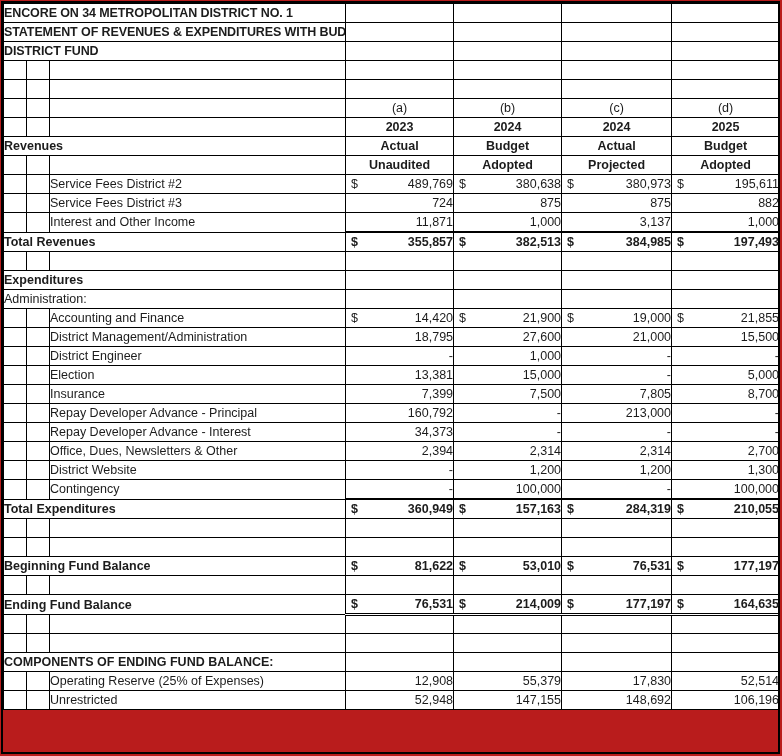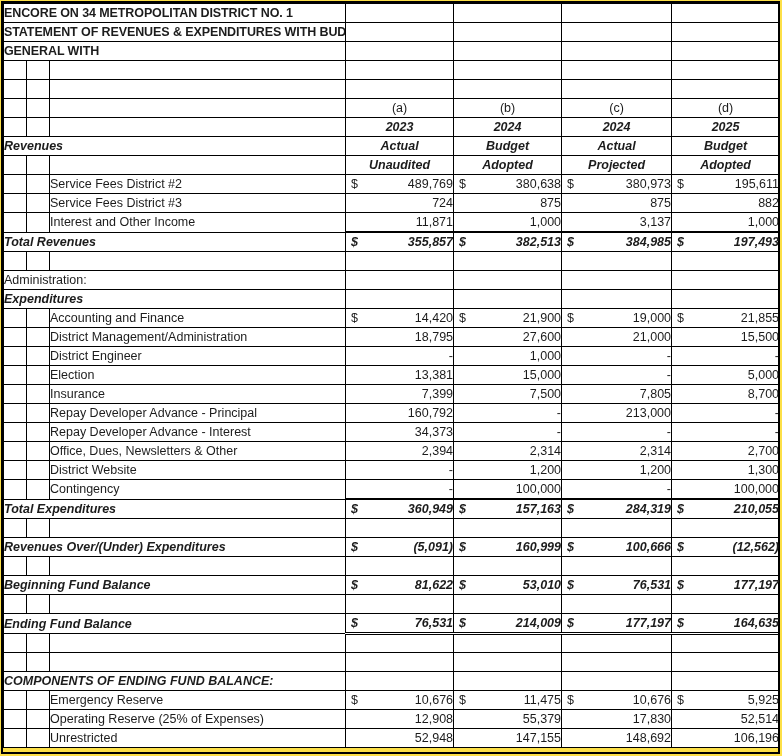--- a/index.html
+++ b/index.html
@@ -8,21 +8,21 @@
     background: #ffffff;
   }
   body {
     font-family: "Liberation Sans", sans-serif;
     -webkit-font-smoothing: none;
   }
   #sheet-wrap {
     width: 782px;
     height: 756px;
     position: relative;
-    background: #fde047;
+    background: #b91c1c;
     overflow: hidden;
     box-sizing: border-box;
   }
   table.sheet {
     border-collapse: collapse;
     table-layout: fixed;
     width: 776px;
     margin-left: 3px;
     margin-top: 3px;
     background: #fff;
@@ -42,21 +42,21 @@
   
   col.c-ind1 { width: 23px; }
   col.c-ind2 { width: 23px; }
   col.c-label { width: 296px; }
   col.c-val  { width: 108px; }
   col.c-val3 { width: 110px; }
   col.c-val4 { width: 108px; }
 
   
   .lbl { padding-left: 4px; }
-  .b { font-weight: bold; font-style: italic; }
+  .b { font-weight: bold; }
   .ttl { font-weight: bold; font-size: 13px; letter-spacing: -0.1px; }
   .ctr { text-align: center; }
   .num {
     text-align: right;
     padding-right: 5px;
     font-size: 12.5px;
   }
   .num.b { font-weight: bold; }
   .ds {
     position: relative;
@@ -114,21 +114,21 @@
           <td></td>
         </tr>
         <tr class="row-tall">
           <td class="lbl ttl" colspan="3">STATEMENT OF REVENUES &amp; EXPENDITURES WITH BUDGETS</td>
           <td></td>
           <td></td>
           <td></td>
           <td></td>
         </tr>
         <tr class="row-tall">
-          <td class="lbl ttl" colspan="3">GENERAL WITH</td>
+          <td class="lbl ttl" colspan="3">DISTRICT FUND</td>
           <td></td>
           <td></td>
           <td></td>
           <td></td>
         </tr>
         <tr class="spacer">
           <td></td>
           <td></td>
           <td></td>
           <td></td>
@@ -216,28 +216,28 @@
         <tr class="spacer">
           <td></td>
           <td></td>
           <td></td>
           <td></td>
           <td></td>
           <td></td>
           <td></td>
         </tr>
         <tr>
+          <td class="lbl b" colspan="3">Expenditures</td>
+          <td></td>
+          <td></td>
+          <td></td>
+          <td></td>
+        </tr>
+        <tr>
           <td class="lbl " colspan="3">Administration:</td>
-          <td></td>
-          <td></td>
-          <td></td>
-          <td></td>
-        </tr>
-        <tr>
-          <td class="lbl b" colspan="3">Expenditures</td>
           <td></td>
           <td></td>
           <td></td>
           <td></td>
         </tr>
         <tr>
           <td></td>
           <td></td>
           <td class="lbl ">Accounting and Finance</td>
           <td class="num ds"><span class="dollar">$</span><span>14,420</span></td>
@@ -335,27 +335,20 @@
         </tr>
         <tr class="spacer">
           <td></td>
           <td></td>
           <td></td>
           <td></td>
           <td></td>
           <td></td>
           <td></td>
         </tr>
-        <tr>
-          <td class="lbl b" colspan="3">Revenues Over/(Under) Expenditures</td>
-          <td class="num b ds"><span class="dollar">$</span><span>(5,091)</span></td>
-          <td class="num b ds"><span class="dollar">$</span><span>160,999</span></td>
-          <td class="num b ds"><span class="dollar">$</span><span>100,666</span></td>
-          <td class="num b ds"><span class="dollar">$</span><span>(12,562)</span></td>
-        </tr>
         <tr class="spacer">
           <td></td>
           <td></td>
           <td></td>
           <td></td>
           <td></td>
           <td></td>
           <td></td>
         </tr>
         <tr>
@@ -402,29 +395,20 @@
         <tr>
           <td class="lbl b" colspan="3">COMPONENTS OF ENDING FUND BALANCE:</td>
           <td></td>
           <td></td>
           <td></td>
           <td></td>
         </tr>
         <tr>
           <td></td>
           <td></td>
-          <td class="lbl ">Emergency Reserve</td>
-          <td class="num ds"><span class="dollar">$</span><span>10,676</span></td>
-          <td class="num ds"><span class="dollar">$</span><span>11,475</span></td>
-          <td class="num ds"><span class="dollar">$</span><span>10,676</span></td>
-          <td class="num ds"><span class="dollar">$</span><span>5,925</span></td>
-        </tr>
-        <tr>
-          <td></td>
-          <td></td>
           <td class="lbl ">Operating Reserve (25% of Expenses)</td>
           <td class="num"><span>12,908</span></td>
           <td class="num"><span>55,379</span></td>
           <td class="num"><span>17,830</span></td>
           <td class="num"><span>52,514</span></td>
         </tr>
         <tr>
           <td></td>
           <td></td>
           <td class="lbl ">Unrestricted</td>

